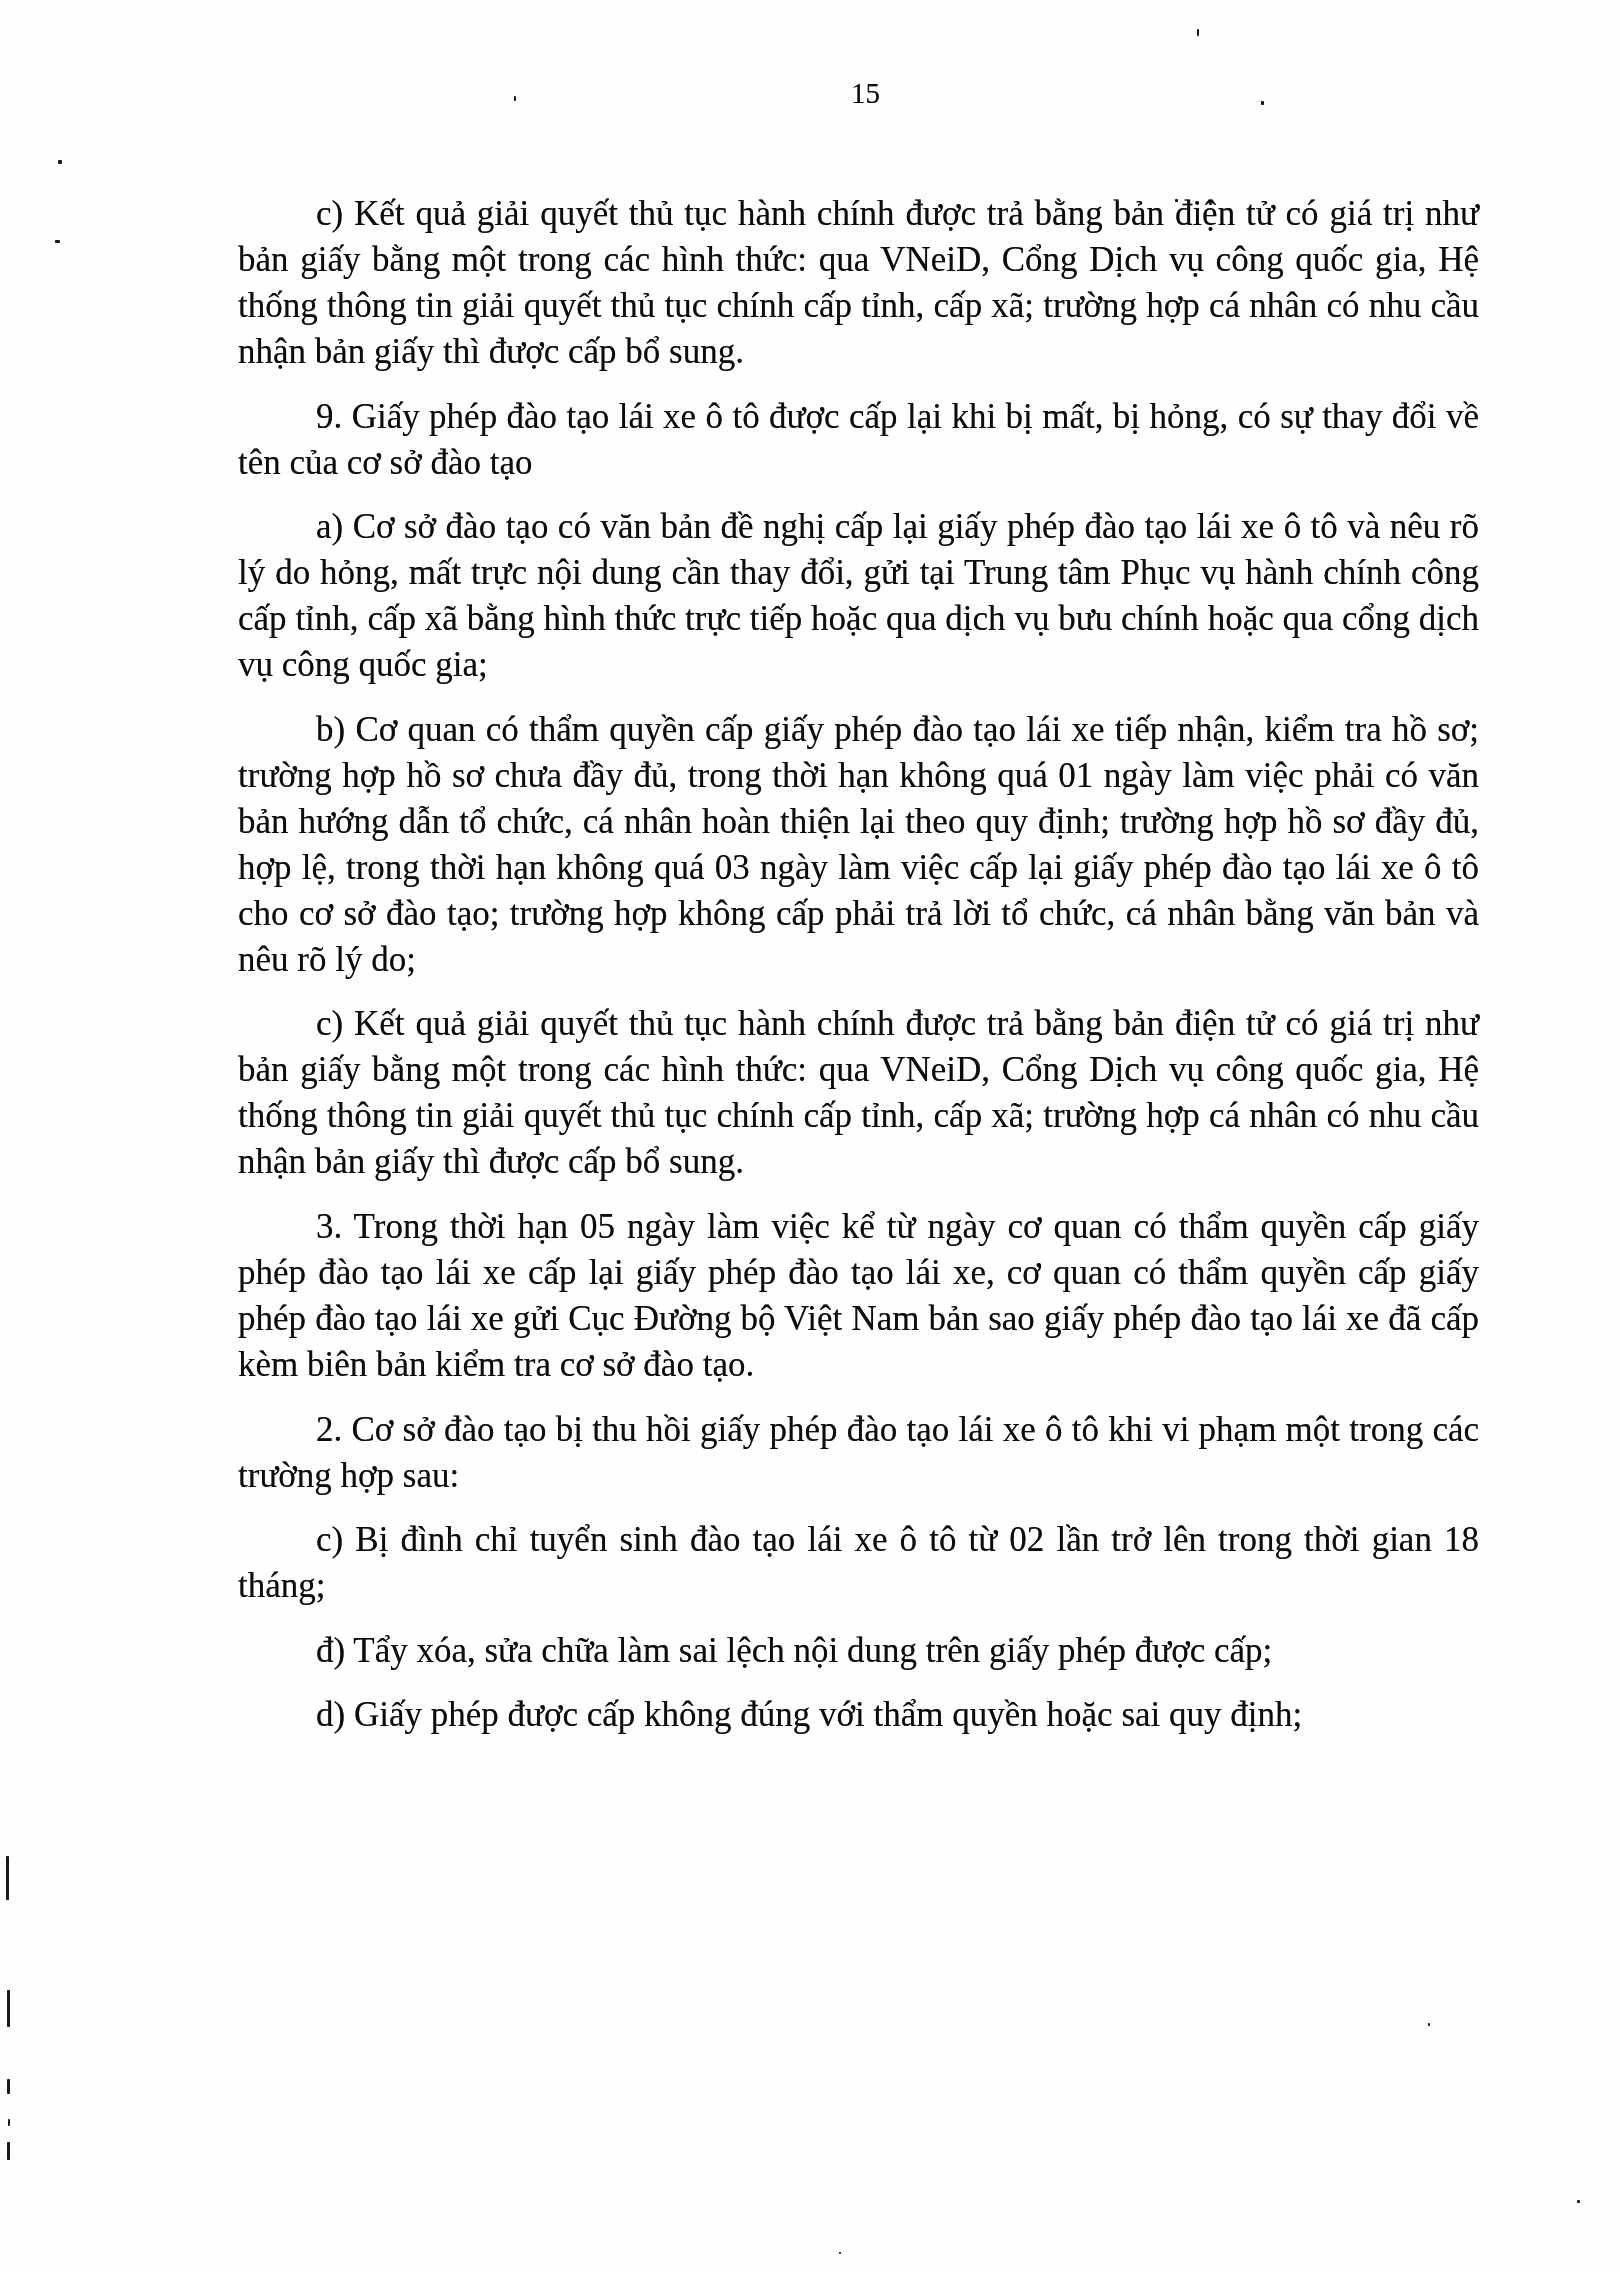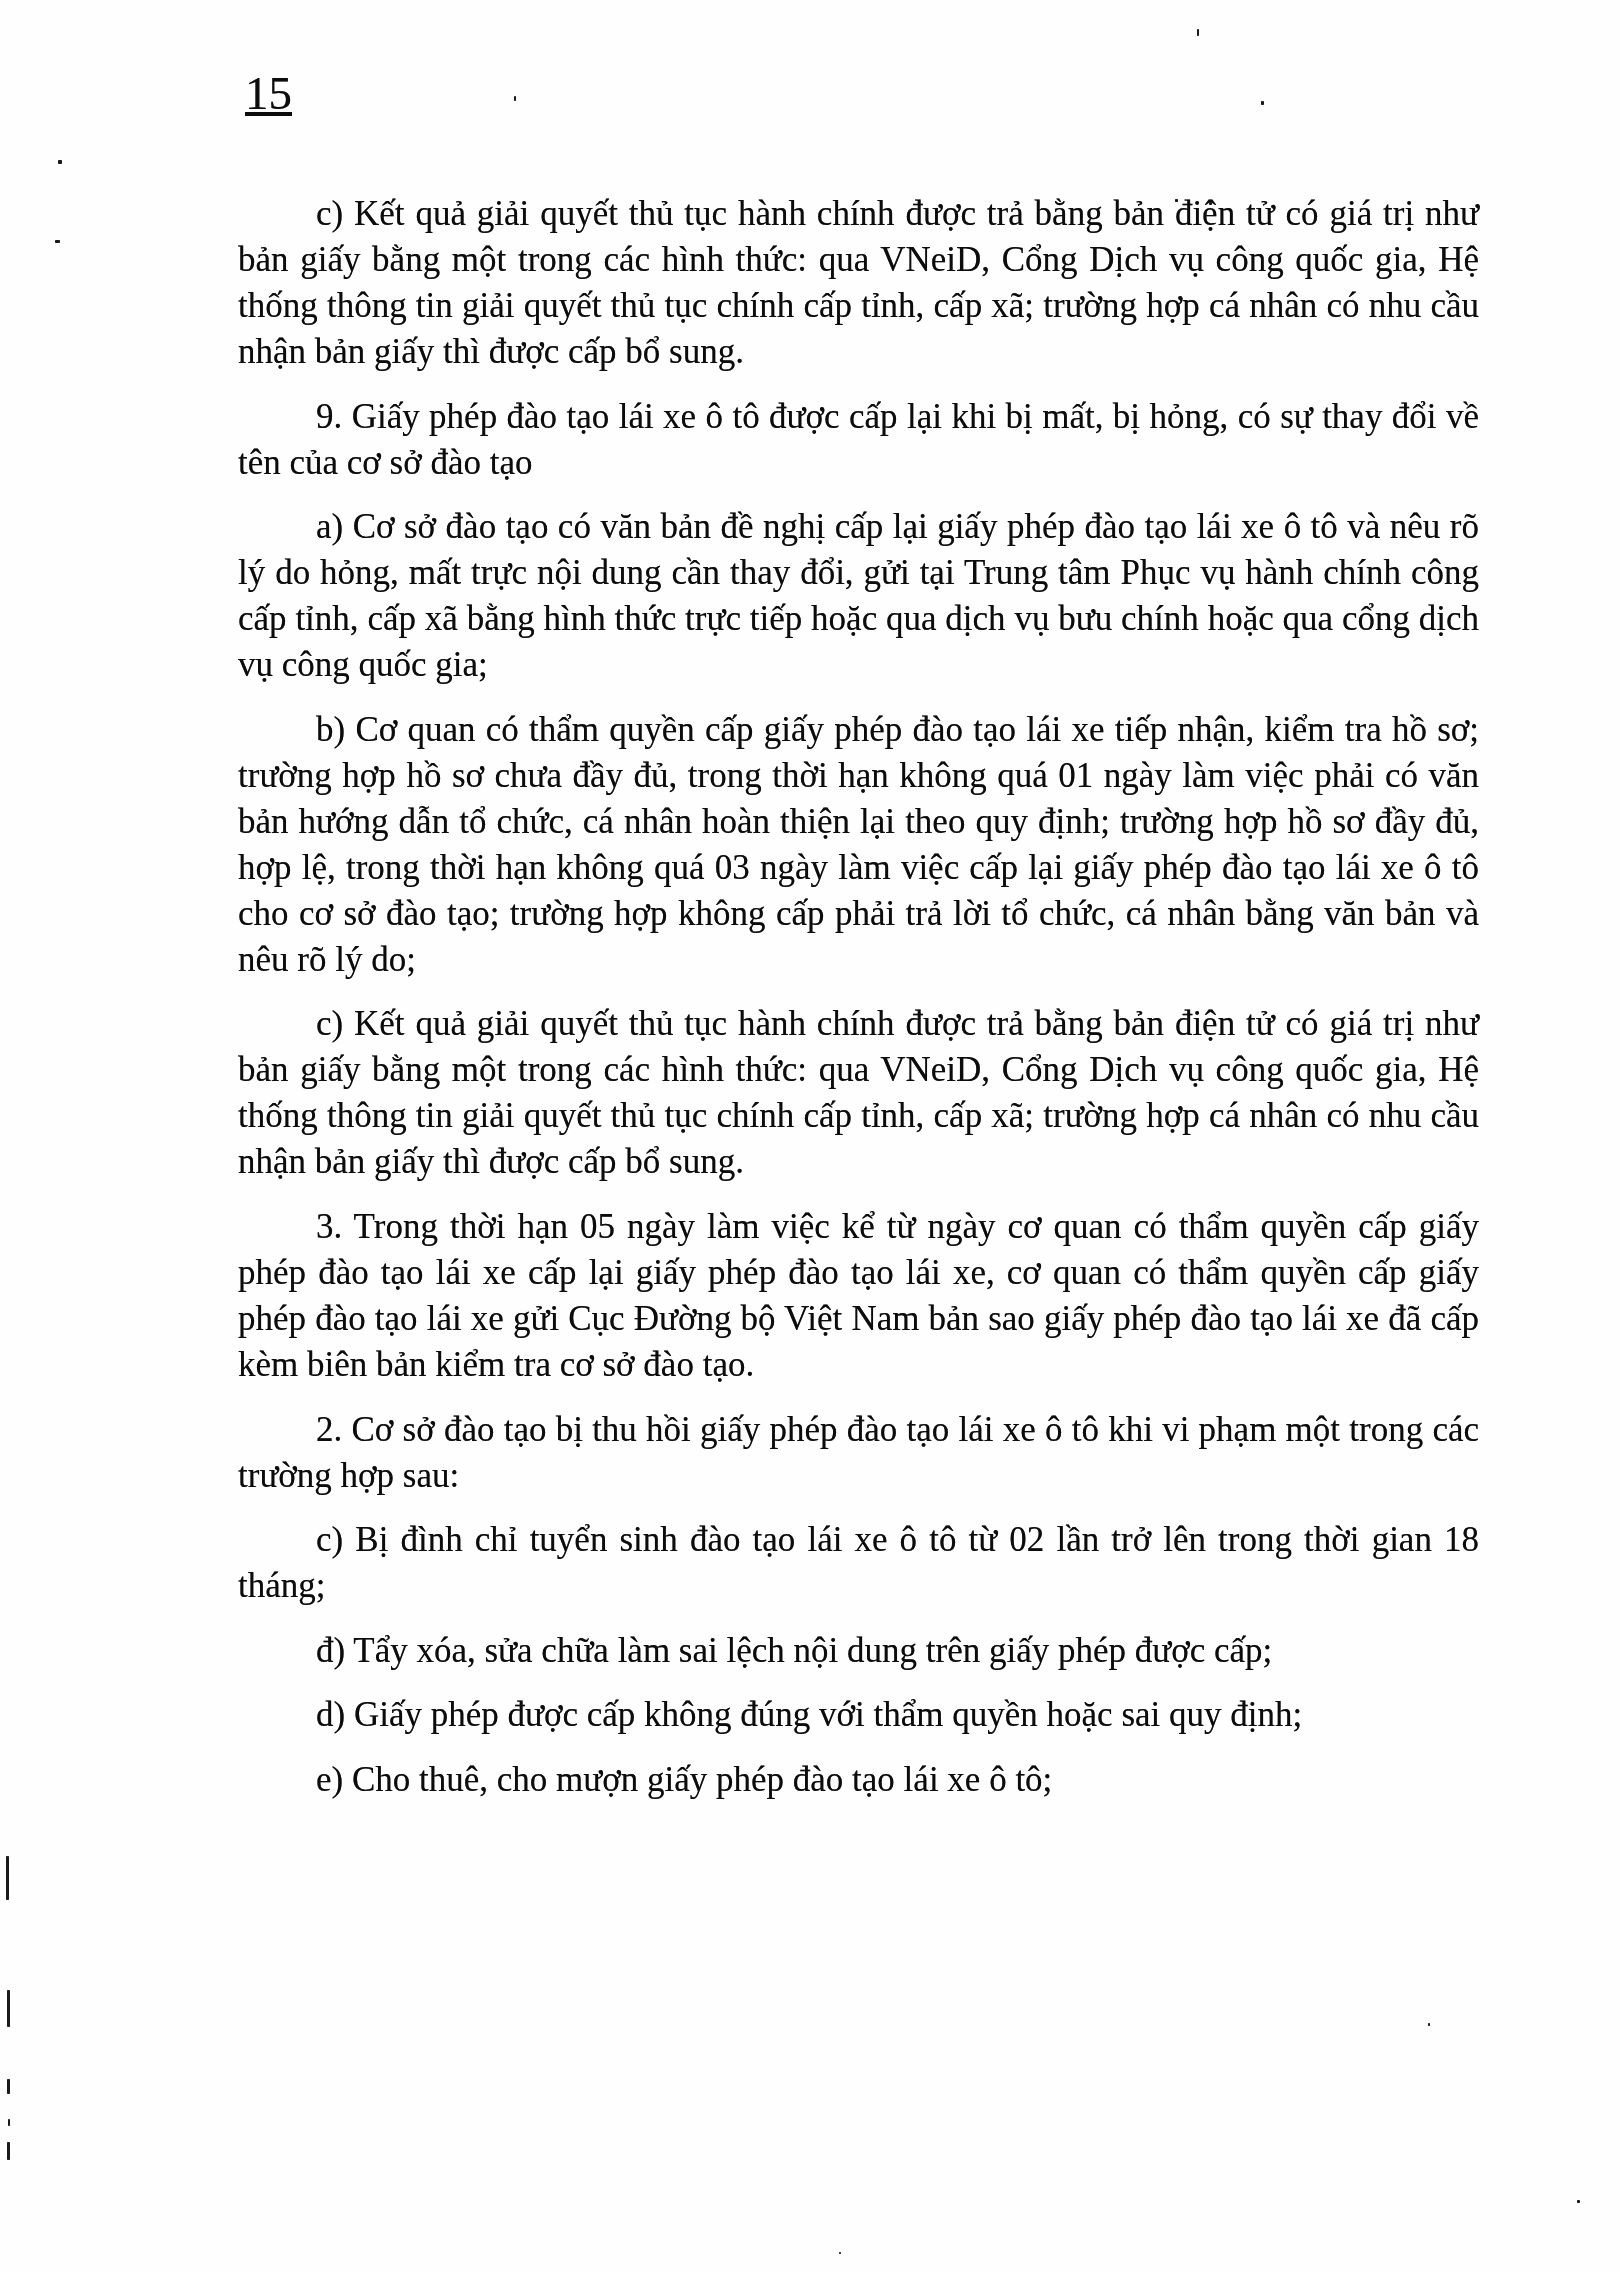--- a/index.html
+++ b/index.html
@@ -14,24 +14,24 @@
     background: #fefefe;
     overflow: hidden;
     font-family: "Liberation Serif", "DejaVu Serif", serif;
     color: #0c0c0c;
   }
   .page-number {
     position: absolute;
     top: 70px;
     left: 245px;
     width: 1241px;
-    font-size: 47px;
+    text-align: center;
+    font-size: 29px;
     line-height: 46px;
     text-shadow: 0 0 0.5px rgba(0,0,0,.55);
-    text-decoration: underline;
   }
   .text-column {
     position: absolute;
     top: 191px;
     left: 238px;
     width: 1241px;
     font-size: 35px;
     line-height: 46px;
     text-align: justify;
     text-shadow: 0 0 0.5px rgba(0,0,0,.55);
@@ -64,21 +64,20 @@
     <p>c) Kết quả giải quyết thủ tục hành chính được trả bằng bản điện tử có giá trị như bản giấy bằng một trong các hình thức: qua VNeiD, Cổng Dịch vụ công quốc gia, Hệ thống thông tin giải quyết thủ tục chính cấp tỉnh, cấp xã; trường hợp cá nhân có nhu cầu nhận bản giấy thì được cấp bổ sung.</p>
     <p>9. Giấy phép đào tạo lái xe ô tô được cấp lại khi bị mất, bị hỏng, có sự thay đổi về tên của cơ sở đào tạo</p>
     <p>a) Cơ sở đào tạo có văn bản đề nghị cấp lại giấy phép đào tạo lái xe ô tô và nêu rõ lý do hỏng, mất trực nội dung cần thay đổi, gửi tại Trung tâm Phục vụ hành chính công cấp tỉnh, cấp xã bằng hình thức trực tiếp hoặc qua dịch vụ bưu chính hoặc qua cổng dịch vụ công quốc gia;</p>
     <p>b) Cơ quan có thẩm quyền cấp giấy phép đào tạo lái xe tiếp nhận, kiểm tra hồ sơ; trường hợp hồ sơ chưa đầy đủ, trong thời hạn không quá 01 ngày làm việc phải có văn bản hướng dẫn tổ chức, cá nhân hoàn thiện lại theo quy định; trường hợp hồ sơ đầy đủ, hợp lệ, trong thời hạn không quá 03 ngày làm việc cấp lại giấy phép đào tạo lái xe ô tô cho cơ sở đào tạo; trường hợp không cấp phải trả lời tổ chức, cá nhân bằng văn bản và nêu rõ lý do;</p>
     <p>c) Kết quả giải quyết thủ tục hành chính được trả bằng bản điện tử có giá trị như bản giấy bằng một trong các hình thức: qua VNeiD, Cổng Dịch vụ công quốc gia, Hệ thống thông tin giải quyết thủ tục chính cấp tỉnh, cấp xã; trường hợp cá nhân có nhu cầu nhận bản giấy thì được cấp bổ sung.</p>
     <p>3. Trong thời hạn 05 ngày làm việc kể từ ngày cơ quan có thẩm quyền cấp giấy phép đào tạo lái xe cấp lại giấy phép đào tạo lái xe, cơ quan có thẩm quyền cấp giấy phép đào tạo lái xe gửi Cục Đường bộ Việt Nam bản sao giấy phép đào tạo lái xe đã cấp kèm biên bản kiểm tra cơ sở đào tạo.</p>
     <p>2. Cơ sở đào tạo bị thu hồi giấy phép đào tạo lái xe ô tô khi vi phạm một trong các trường hợp sau:</p>
     <p>c) Bị đình chỉ tuyển sinh đào tạo lái xe ô tô từ 02 lần trở lên trong thời gian 18 tháng;</p>
     <p>đ) Tẩy xóa, sửa chữa làm sai lệch nội dung trên giấy phép được cấp;</p>
     <p>d) Giấy phép được cấp không đúng với thẩm quyền hoặc sai quy định;</p>
-    <p>e) Cho thuê, cho mượn giấy phép đào tạo lái xe ô tô;</p>
   </div>
 
   <div class="artifact" style="left:514px;  top:96px;  width:2.4px; height:4.9px;"></div>
   <div class="artifact" style="left:1197px; top:29px;   width:2.4px; height:6.5px;"></div>
   <div class="artifact" style="left:1261px; top:101px;  width:3.2px; height:4px;"></div>
   <div class="artifact" style="left:58px;   top:160px;  width:4px; height:4px;"></div>
   <div class="artifact" style="left:55px;   top:240px;  width:4.9px; height:3.2px;"></div>
   <div class="artifact" style="left:1175px; top:199px;  width:3.2px; height:3.2px;"></div>
   <div class="artifact" style="left:1209px; top:202px;  width:3.2px; height:3.2px;"></div>
   <div class="artifact" style="left:5.7px;    top:1856px; width:3.2px; height:44px;"></div>

